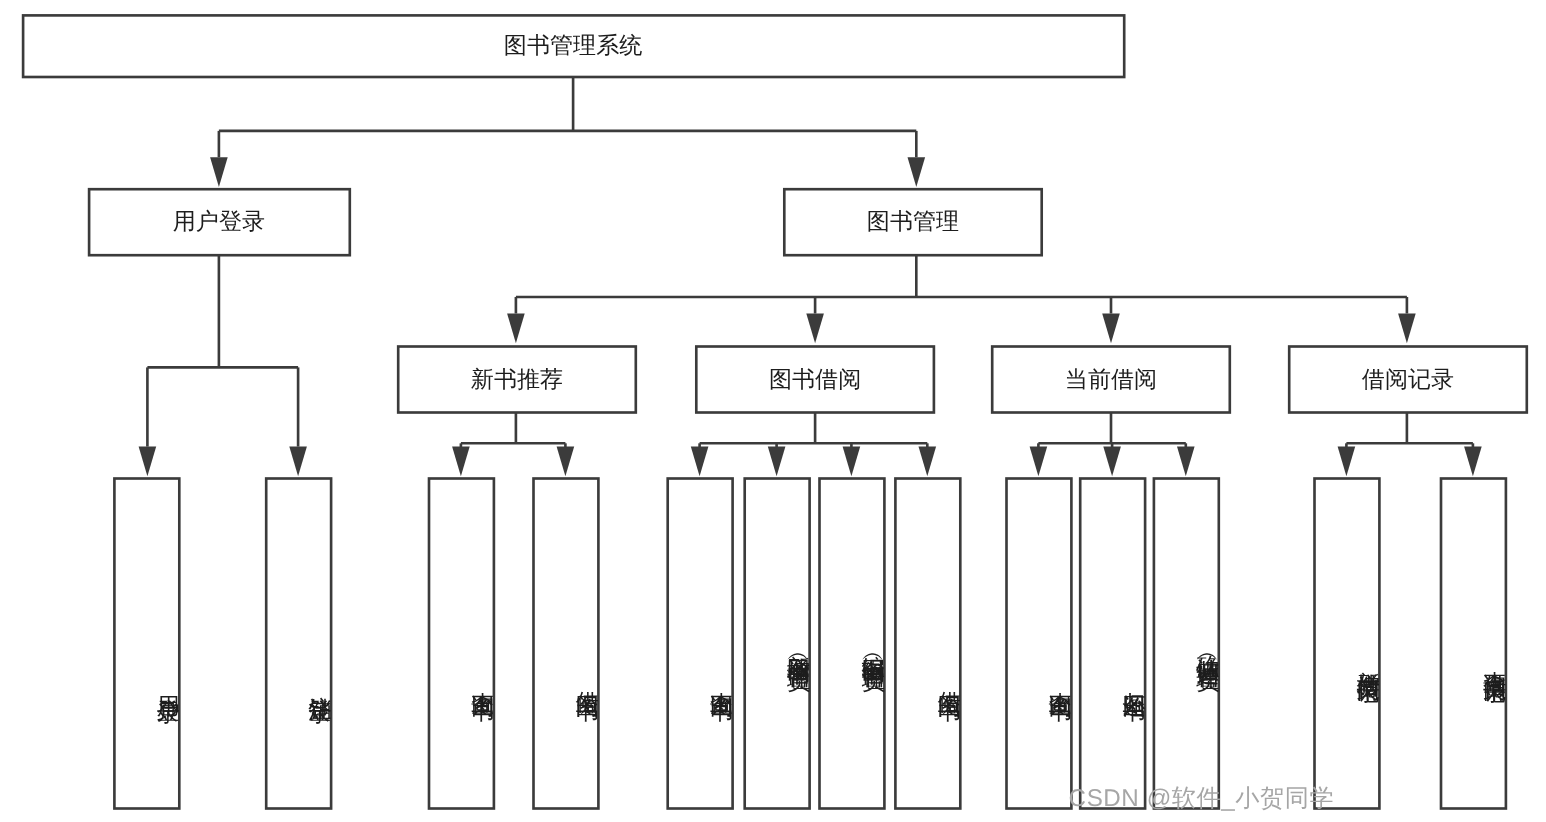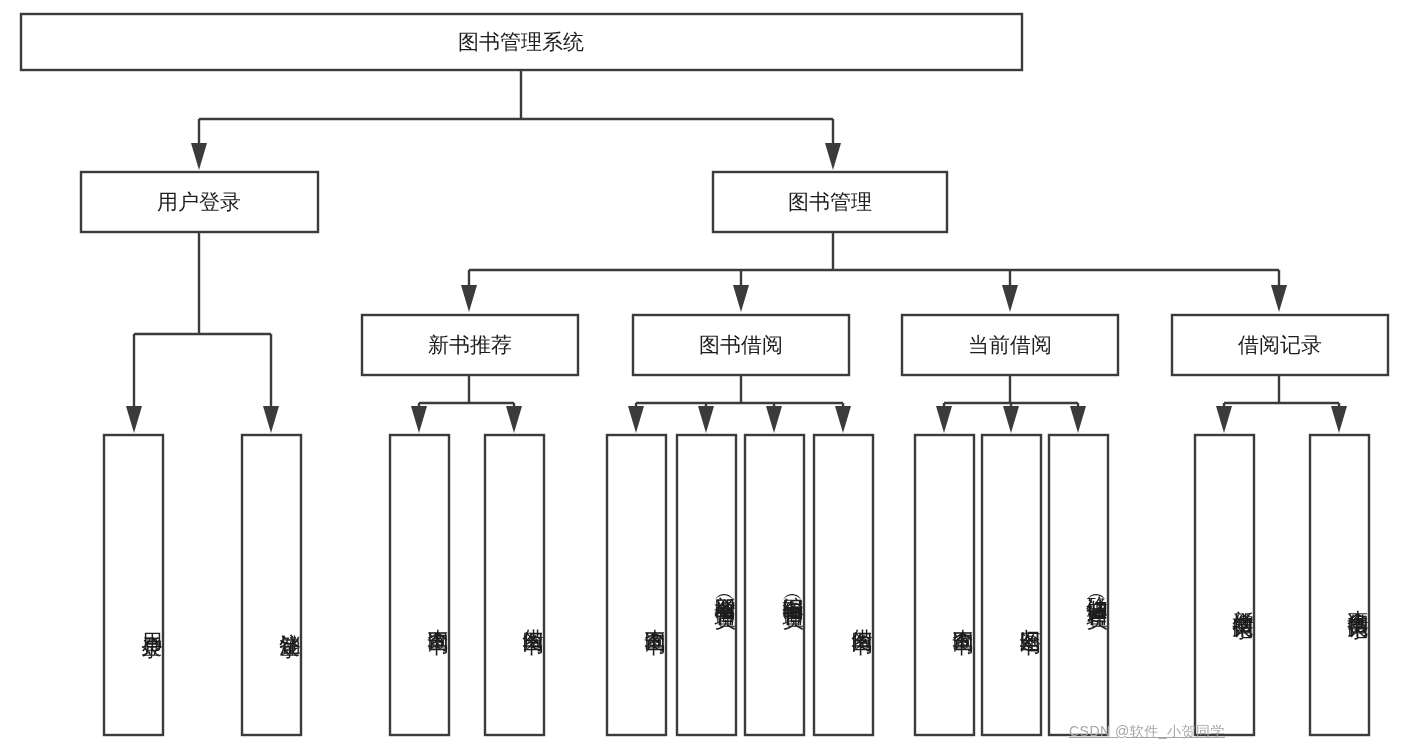--- a/index.html
+++ b/index.html
@@ -58,28 +58,27 @@
     letter-spacing: 2px;
     color: #1d1d1d;
     display: flex;
     align-items: flex-start;
     justify-content: center;
     white-space: nowrap;
     pointer-events: none;
   }
   .watermark {
     position: absolute;
-    right: 4px;
+    right: 16px;
     bottom: 6px;
     font-family: "Liberation Sans", "DejaVu Sans", sans-serif;
-    font-size: 14px;
+    font-size: 22px;
     color: #a6a6a6;
     letter-spacing: 0.5px;
     white-space: nowrap;
-    text-decoration: underline;
   }
 </style>
 </head>
 <body>
 
 <div id="diagram-root">
 
   <svg class="flow" viewBox="0 0 1405 747">
 
     <g>

